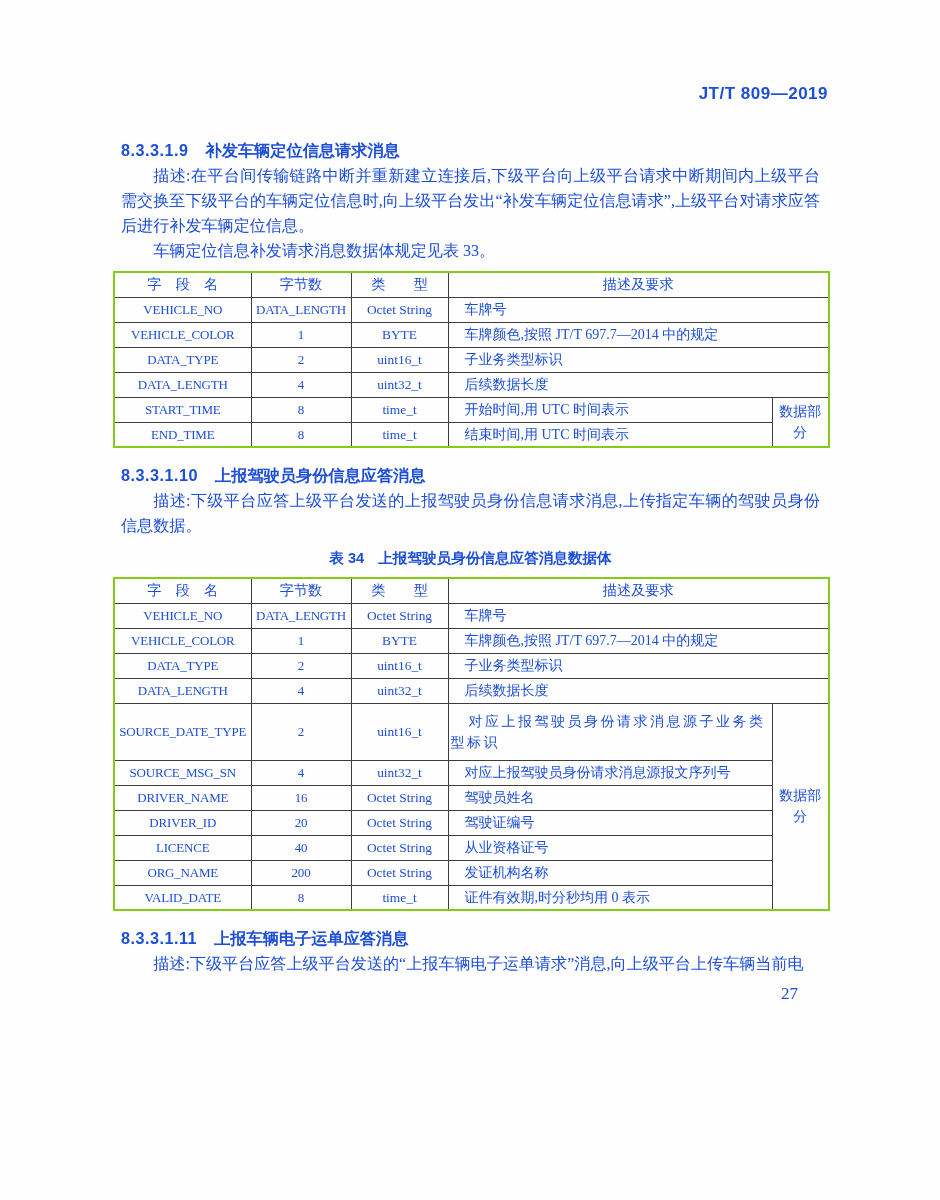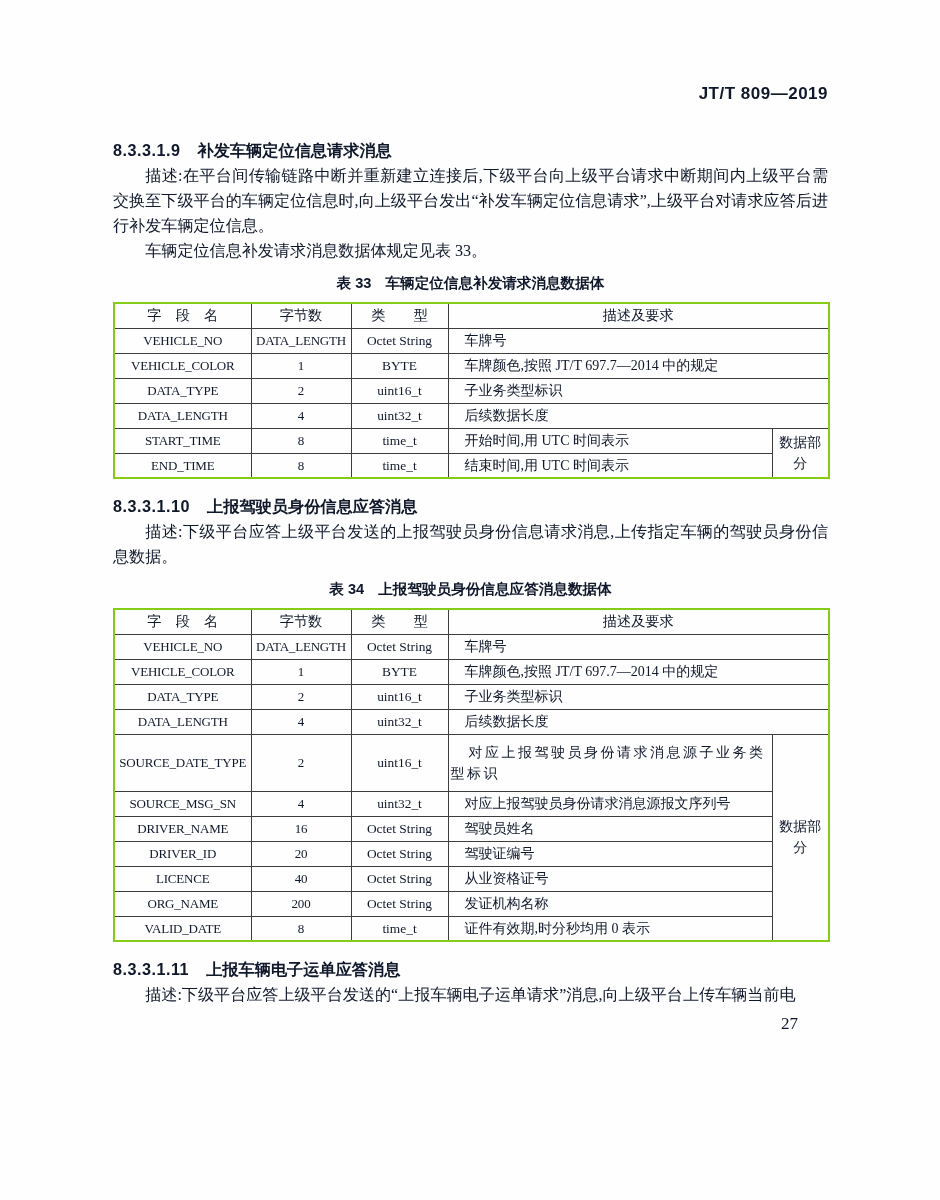--- a/index.html
+++ b/index.html
@@ -2,21 +2,21 @@
 <html lang="zh"><head>
 <meta charset="utf-8">
 <style>
   * { box-sizing: border-box; }
   html, body { margin: 0; padding: 0; background: #ffffff; }
   .page {
     position: relative;
     width: 940px;
     height: 1200px;
     background: #fefefe;
-    color: #0f172a;
+    color: #1d4ed8;
     font-family: "Liberation Serif", "DejaVu Serif", serif;
     padding: 84px 112px 0 113px;
     overflow: hidden;
   }
   
   .doc-header {
     text-align: right;
     font-family: "Liberation Sans", "DejaVu Sans", sans-serif;
     font-size: 17px;
     font-weight: 600;
@@ -25,21 +25,21 @@
   }
   
   .clause {
     margin: 0;
     font-family: "Liberation Sans", "DejaVu Sans", sans-serif;
     font-weight: bold;
     font-size: 16.2px;
     line-height: 25px;
   }
   .clause .num { margin-right: 17px; letter-spacing: 0.5px; }
-  .sec { margin: 0; }
+  .sec { margin: 8px; }
   .sec-gap { margin-top: 15px; }
   p.body {
     margin: 0;
     font-size: 16.1px;
     line-height: 25px;
     text-align: justify;
   }
   p.ind { text-indent: 2em; }
   p.one-line { white-space: nowrap; overflow: hidden; }
   
@@ -107,23 +107,20 @@
   </div>
 
   <section class="sec">
     <h3 class="clause">
       <span class="num">8.3.3.1.9</span><span>补发车辆定位信息请求消息</span>
     </h3>
     <p class="body ind">描述:在平台间传输链路中断并重新建立连接后,下级平台向上级平台请求中断期间内上级平台需交换至下级平台的车辆定位信息时,向上级平台发出“补发车辆定位信息请求”,上级平台对请求应答后进行补发车辆定位信息。</p>
     <p class="body ind">车辆定位信息补发请求消息数据体规定见表 33。</p>
   </section>
 
-  <div class="caption">
-    <span class="cap-label">表 33</span><span>车辆定位信息补发请求消息数据体</span>
-  </div>
 
   <table class="spec">
     <colgroup>
         <col class="w-field">
         <col class="w-bytes">
         <col class="w-type">
         <col class="w-desc">
         <col class="w-part">
       </colgroup>
     <thead>

